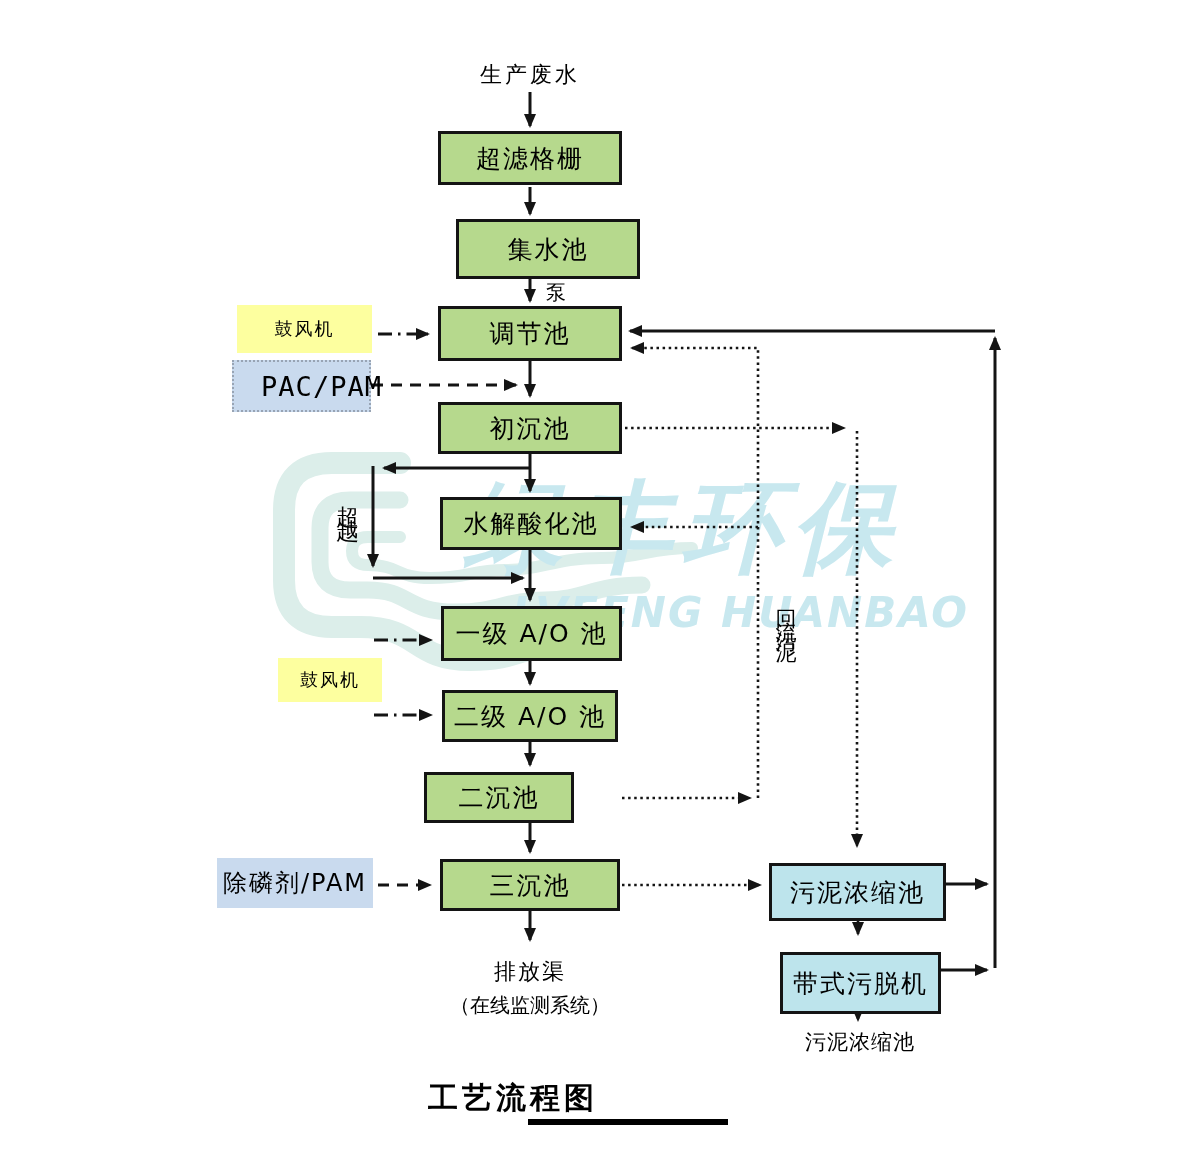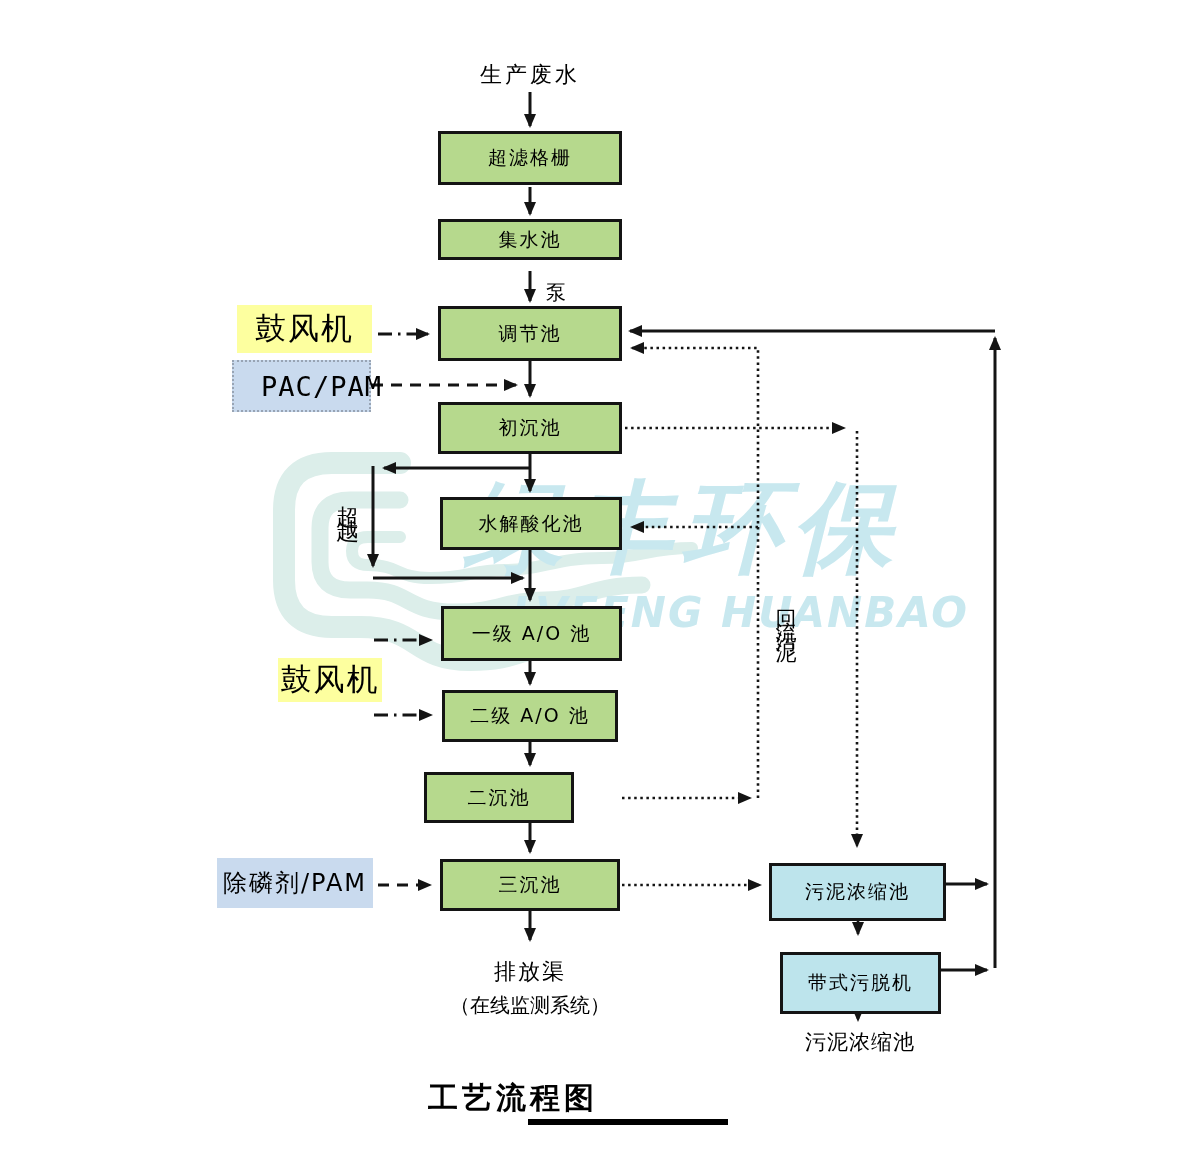--- a/index.html
+++ b/index.html
@@ -17,24 +17,24 @@
 
   .lines{position:absolute;left:0;top:0;z-index:1;}
   .lines path{fill:none;stroke:var(--line,#141414);}
   .s{stroke-width:3;}
   .dt{stroke-width:2.6;stroke-dasharray:2.5 3.6;}
   .dsh{stroke-width:3;stroke-dasharray:11 8;}
   .ddot{stroke-width:3;stroke-dasharray:14 6 2.5 6;}
   .lines marker path{fill:var(--line,#141414);stroke:none;}
 
   .box{position:absolute;z-index:2;display:flex;align-items:center;justify-content:center;
-       box-sizing:border-box;font-size:19px;color:#000;letter-spacing:2px;white-space:nowrap;}
+       box-sizing:border-box;font-size:25px;color:#000;letter-spacing:2px;white-space:nowrap;}
   .green{background:var(--box-green,#b6d98d);border:3px solid #141414;}
   .cyan{background:var(--box-cyan,#bde4ec);border:3px solid #141414;margin-top:8px;}
-  .yellow{background:var(--box-yellow,#fdff9f);border:none;font-size:31px;}
+  .yellow{background:var(--box-yellow,#fdff9f);border:none;font-size:18px;}
   .blue{background:var(--box-blue,#c9daee);border:none;}
   .blue.dotted{border:2px dotted #98a4b4;}
   .mono{font-family:"DejaVu Sans Mono","Liberation Mono",monospace;letter-spacing:1px;padding-left:40px;}
 
   .lbl{position:absolute;z-index:3;color:#000;white-space:nowrap;text-align:center;}
   .center{display:flex;justify-content:center;}
   .vert{writing-mode:vertical-rl;text-orientation:upright;}
 
   .title{position:absolute;left:428px;top:1078px;width:400px;z-index:3;
          text-align:left;font-size:30px;font-weight:bold;letter-spacing:4px;color:#000;}
@@ -97,21 +97,21 @@
     <path class="dsh" d="M378,885 H430" marker-end="url(#ah)"></path>
 
     <path class="ddot" d="M378,334 H428" marker-end="url(#ah)"></path>
     <path class="ddot" d="M374,640 H431" marker-end="url(#ah)"></path>
     <path class="ddot" d="M374,715 H431" marker-end="url(#ah)"></path>
   </svg>
 
   <div class="box green" style="left:438px;top:131px;width:184px;height:54px">
     <span>超滤格栅</span>
     </div>
-  <div class="box green" style="left:438px;top:219px;width:184px;height:41px">
+  <div class="box green" style="left:456px;top:219px;width:184px;height:60px">
     <span>集水池</span>
     </div>
   <div class="box green" style="left:438px;top:306px;width:184px;height:55px">
     <span>调节池</span>
     </div>
   <div class="box green" style="left:438px;top:402px;width:184px;height:52px">
     <span>初沉池</span>
     </div>
   <div class="box green" style="left:440px;top:497px;width:182px;height:53px">
     <span>水解酸化池</span>

